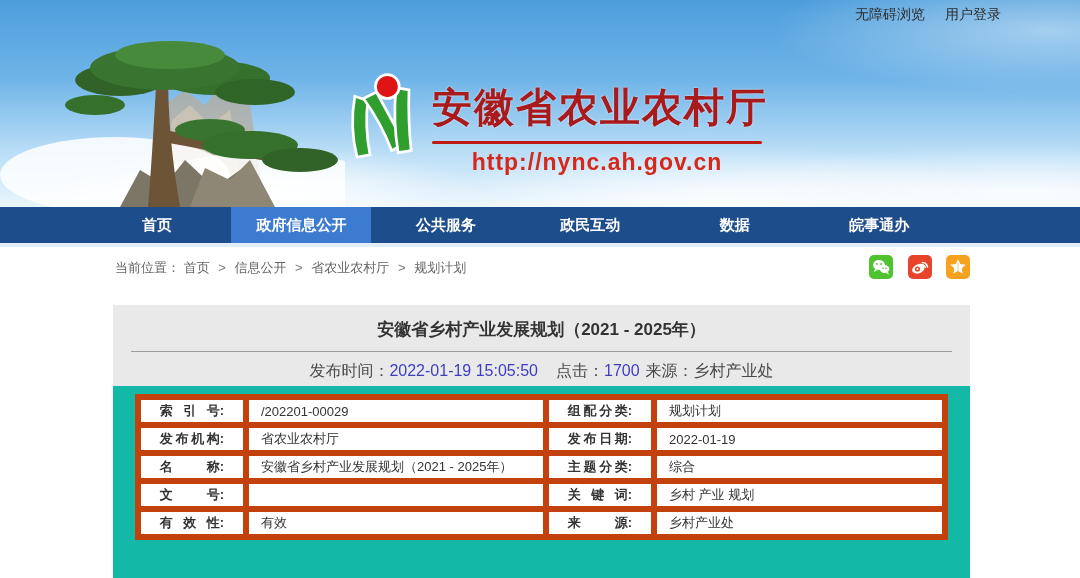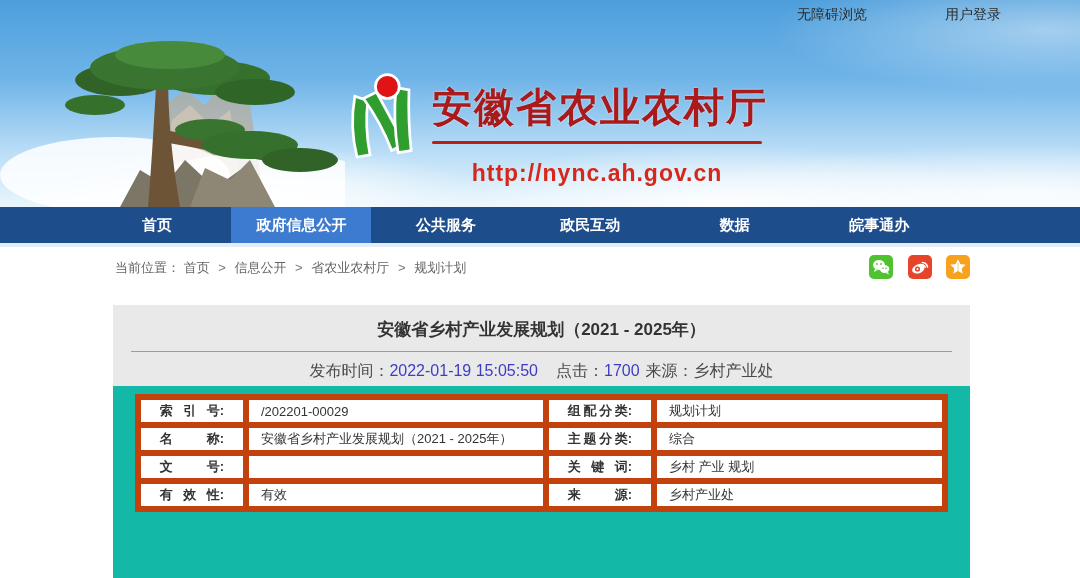--- a/index.html
+++ b/index.html
@@ -11,31 +11,31 @@
     position:relative; width:1080px; height:207px; overflow:hidden;
     background:
       radial-gradient(ellipse 320px 70px at 260px 195px, rgba(255,255,255,.95), rgba(255,255,255,0) 70%),
       radial-gradient(ellipse 420px 85px at 720px 205px, rgba(255,255,255,.92), rgba(255,255,255,0) 70%),
       radial-gradient(ellipse 500px 70px at 1020px 195px, rgba(255,255,255,.85), rgba(255,255,255,0) 70%),
       radial-gradient(ellipse 400px 90px at 1050px 30px, rgba(255,255,255,.45), rgba(255,255,255,0) 70%),
       linear-gradient(180deg,#4d9edc 0%, #6fb4e8 38%, #b7dcf6 72%, #eaf6fd 100%);
   }
   .topbar { position:absolute; top:6px; left:0; width:100%; height:20px; }
   .toplink { position:absolute; font-size:14px; color:#2b2b2b; cursor:pointer; text-decoration:none; }
-  .toplink.a11y { left:797px; }
+  .toplink.a11y { left:855px; }
   .toplink.login { left:945px; }
 
   .tree { position:absolute; left:0; top:10px; }
 
   .logo-wrap { position:absolute; left:344px; top:72px; width:78px; height:92px; cursor:pointer; }
   .brand { position:absolute; left:432px; top:80px; width:330px; text-align:center; }
   .site-name { font-size:40px; font-weight:bold; color:#a81a1c; letter-spacing:2px; white-space:nowrap;
                text-shadow:0 0 2px rgba(255,255,255,.8); }
   .brand-line { margin-top:6px; height:3px; background:#bf1b14; border-radius:2px; }
-  .site-url { margin-top:16px; font-size:23px; font-weight:bold; color:#d6281a; letter-spacing:1px;text-align:center; }
+  .site-url { margin-top:5px; font-size:23px; font-weight:bold; color:#d6281a; letter-spacing:1px;text-align:center; }
 
   
   .nav { position:relative; width:1080px; height:36px; background:#1e4d8c; padding-left:87px; white-space:nowrap; }
   .nav-item { display:inline-block; width:140px; height:36px; line-height:36px; text-align:center;
               color:#fff; font-size:15px; font-weight:bold; cursor:pointer; }
   .nav-item.active { background:#3d7bd0; }
   .nav-understrip { width:1080px; height:4px; background:#e3edf7; }
 
   
   .crumb-row { position:relative; width:1080px; height:40px; background:#fff; }
@@ -181,20 +181,26 @@
 
     <table class="info">
       <tbody>
           <tr>
         <td class="lbl-cell"><span class="lbl-just">索引号</span><span>:</span></td>
         <td class="val-cell v1">/202201-00029</td>
         <td class="lbl-cell"><span class="lbl-just">组配分类</span><span>:</span></td>
         <td class="val-cell">规划计划</td>
       </tr>
       <tr>
+        <td class="lbl-cell"><span class="lbl-just">发布机构</span><span>:</span></td>
+        <td class="val-cell v1">省农业农村厅</td>
+        <td class="lbl-cell"><span class="lbl-just">发布日期</span><span>:</span></td>
+        <td class="val-cell">2022-01-19</td>
+      </tr>
+      <tr>
         <td class="lbl-cell"><span class="lbl-just">名称</span><span>:</span></td>
         <td class="val-cell v1">安徽省乡村产业发展规划（2021 - 2025年）</td>
         <td class="lbl-cell"><span class="lbl-just">主题分类</span><span>:</span></td>
         <td class="val-cell">综合</td>
       </tr>
       <tr>
         <td class="lbl-cell"><span class="lbl-just">文号</span><span>:</span></td>
         <td class="val-cell v1"></td>
         <td class="lbl-cell"><span class="lbl-just">关键词</span><span>:</span></td>
         <td class="val-cell">乡村 产业 规划</td>

